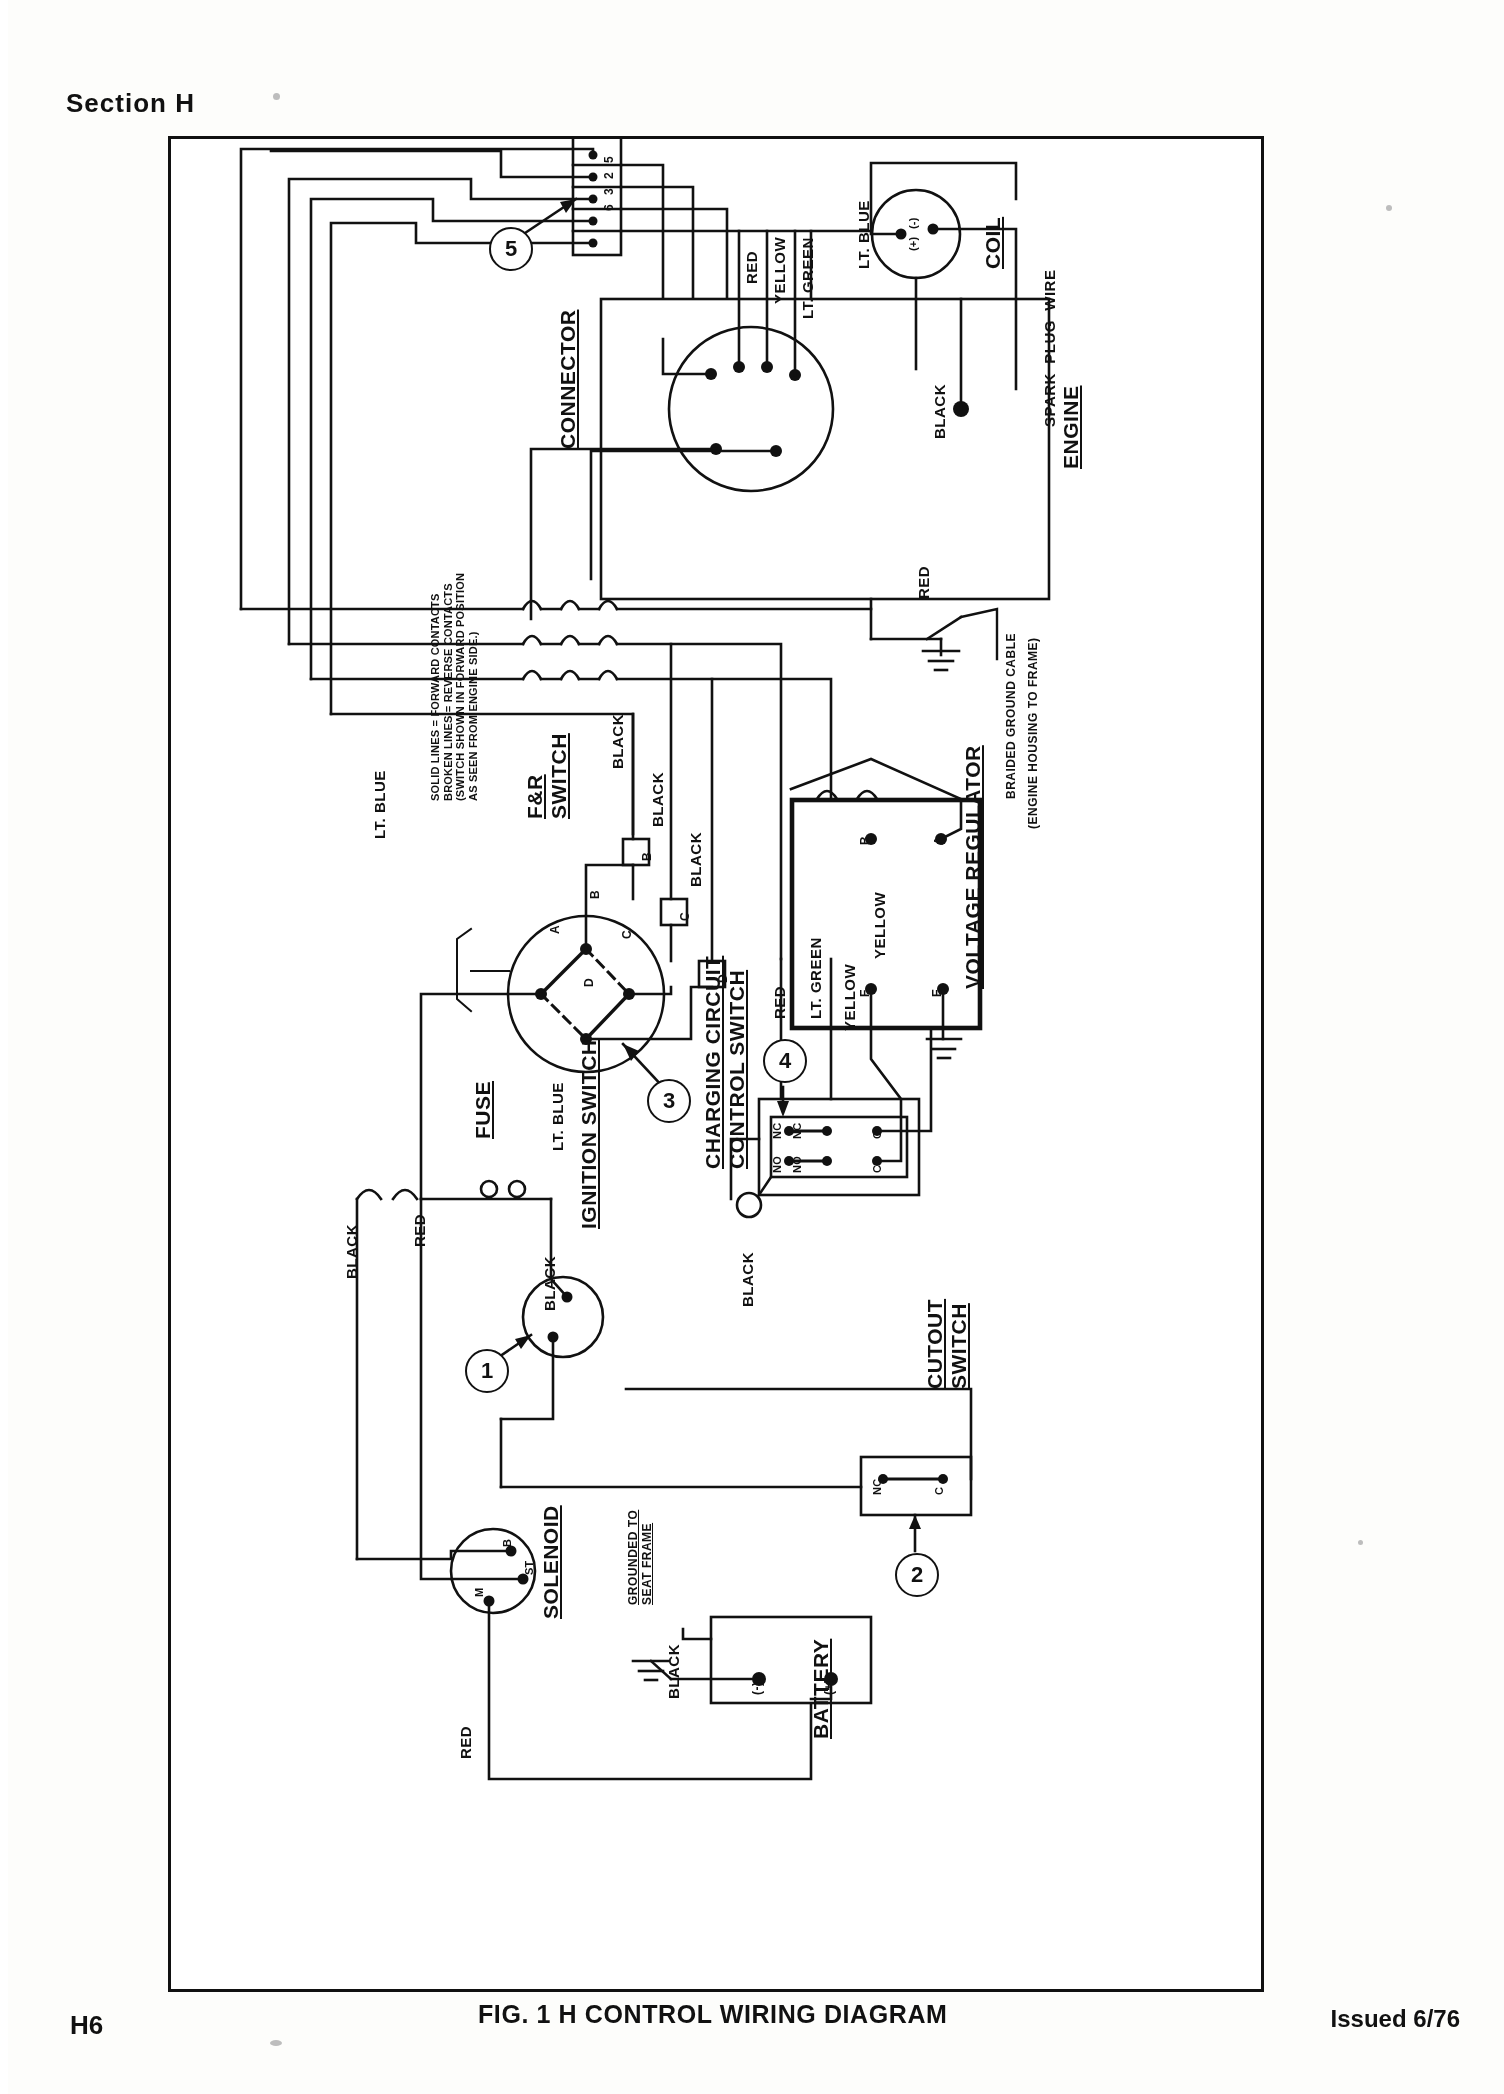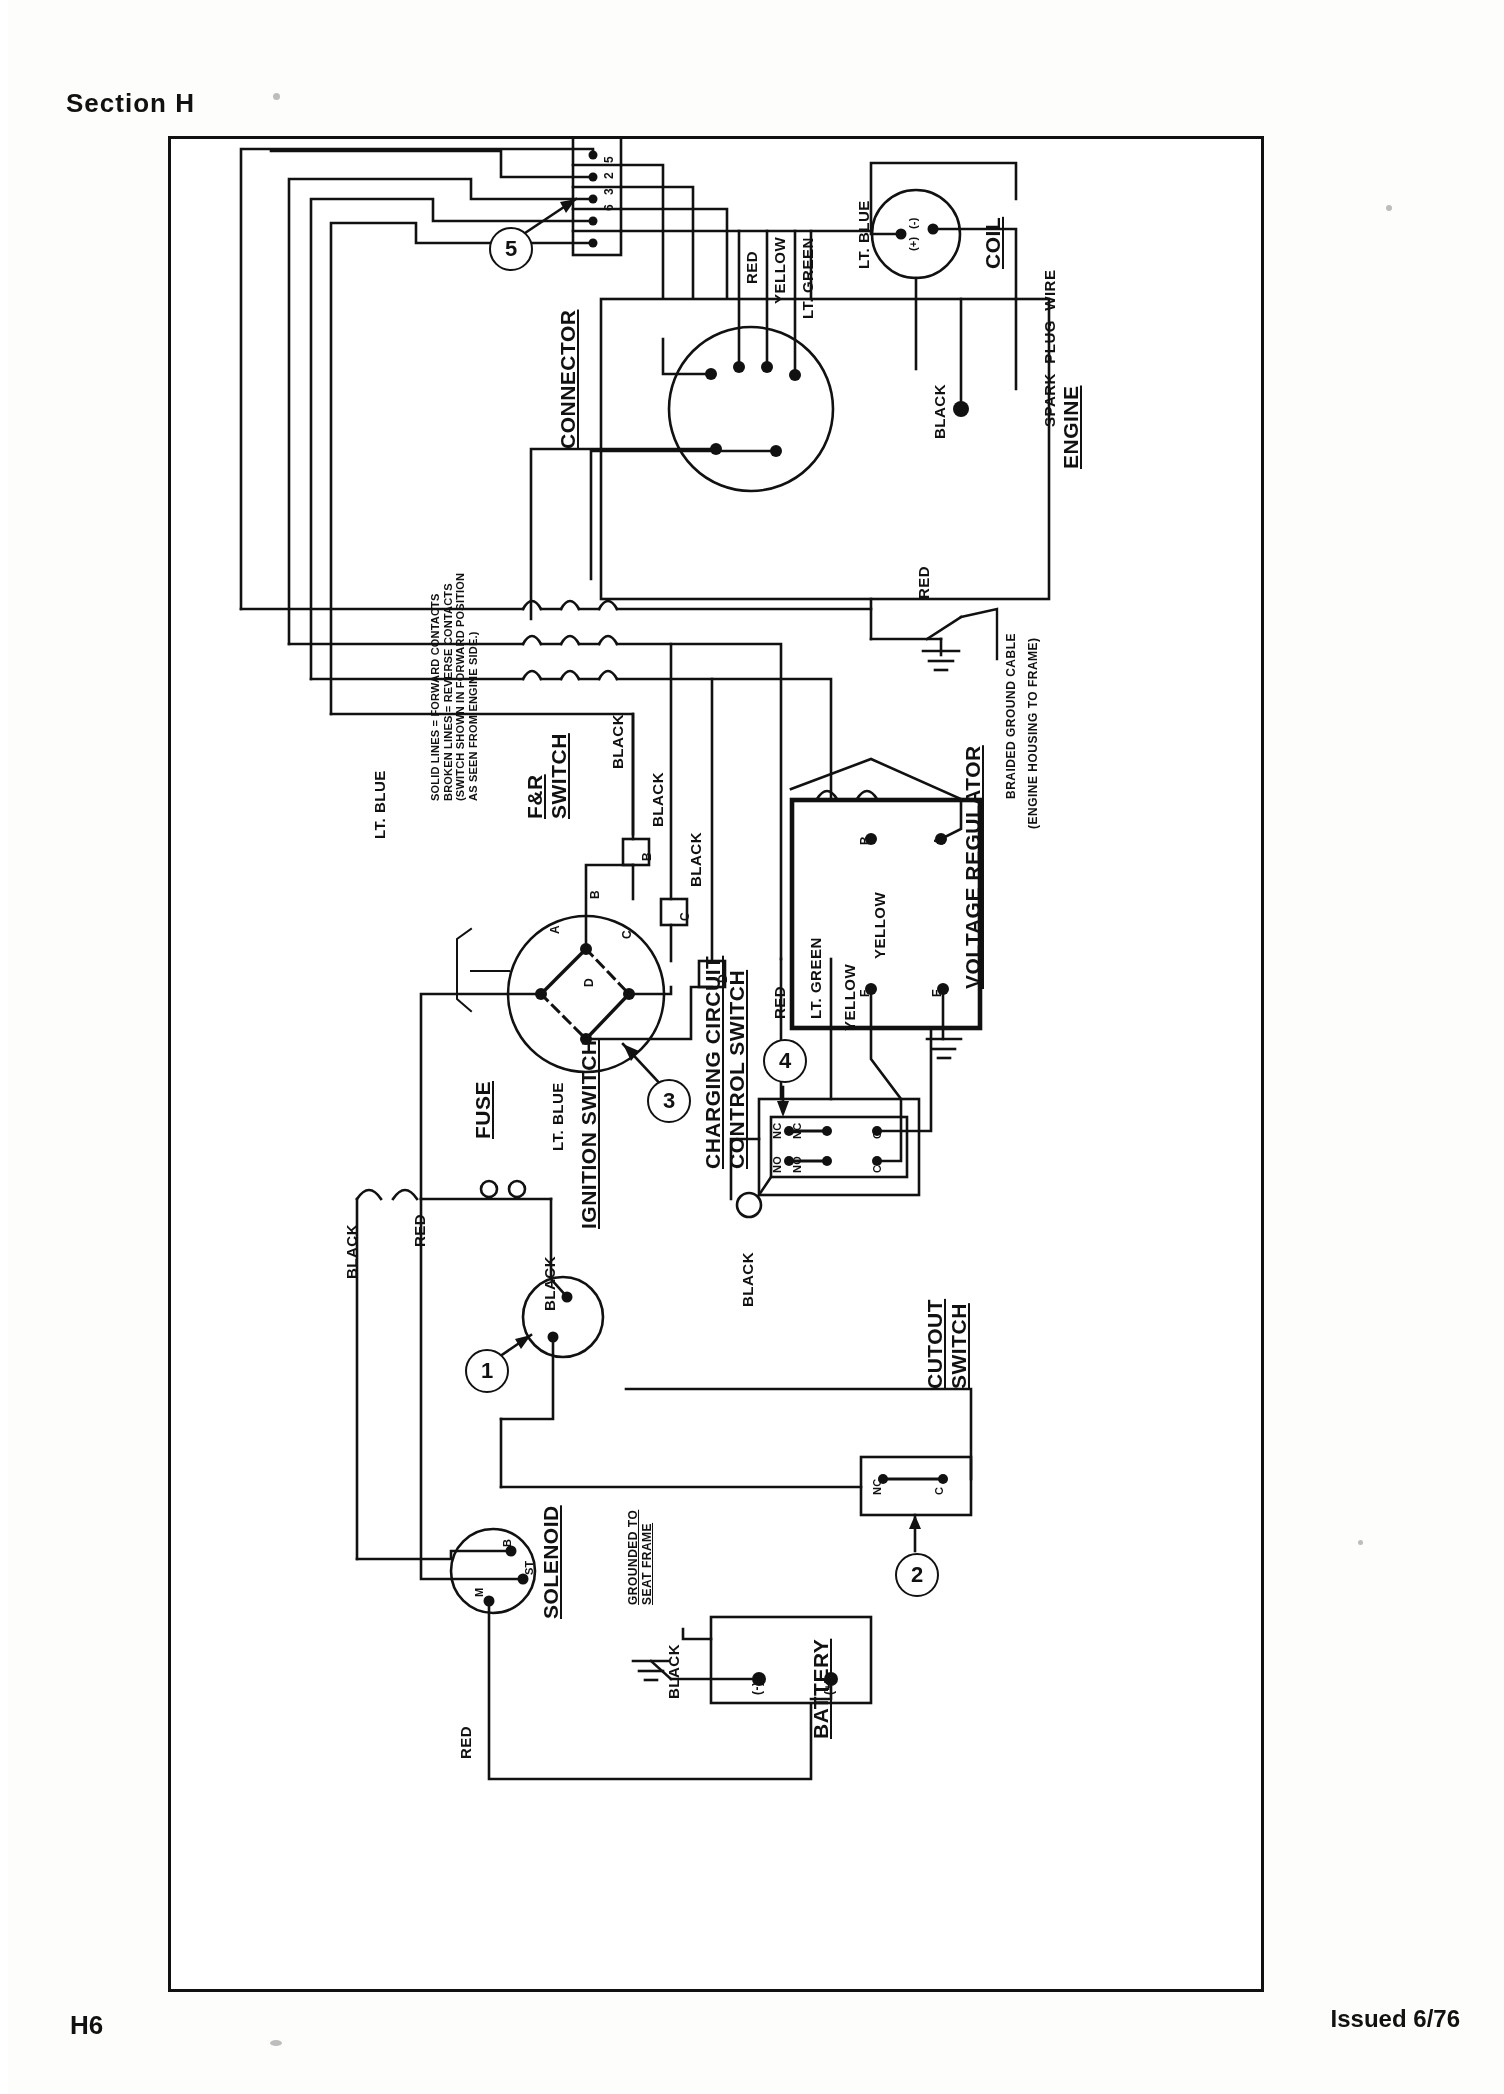--- a/index.html
+++ b/index.html
@@ -102,20 +102,21 @@
     border-radius: 50%;
   }
 </style>
 </head>
 <body>
 
 <div class="page">
 
   <div class="section-label">Section  H</div>
   <div class="page-number">H6</div>
+  <div class="fig-caption">FIG. 1 H   CONTROL WIRING DIAGRAM</div>
   <div class="issued">Issued  6/76</div>
 
   <div class="speck" style="left:265px;top:93px;width:7px;height:7px;"></div>
   <div class="speck" style="left:1378px;top:205px;width:6px;height:6px;"></div>
   <div class="speck" style="left:1350px;top:1540px;width:5px;height:5px;"></div>
   <div class="speck" style="left:262px;top:2040px;width:12px;height:6px;"></div>
   <div class="speck" style="left:285px;top:1960px;width:9px;height:5px;"></div>
 
   <div class="frame">
 

